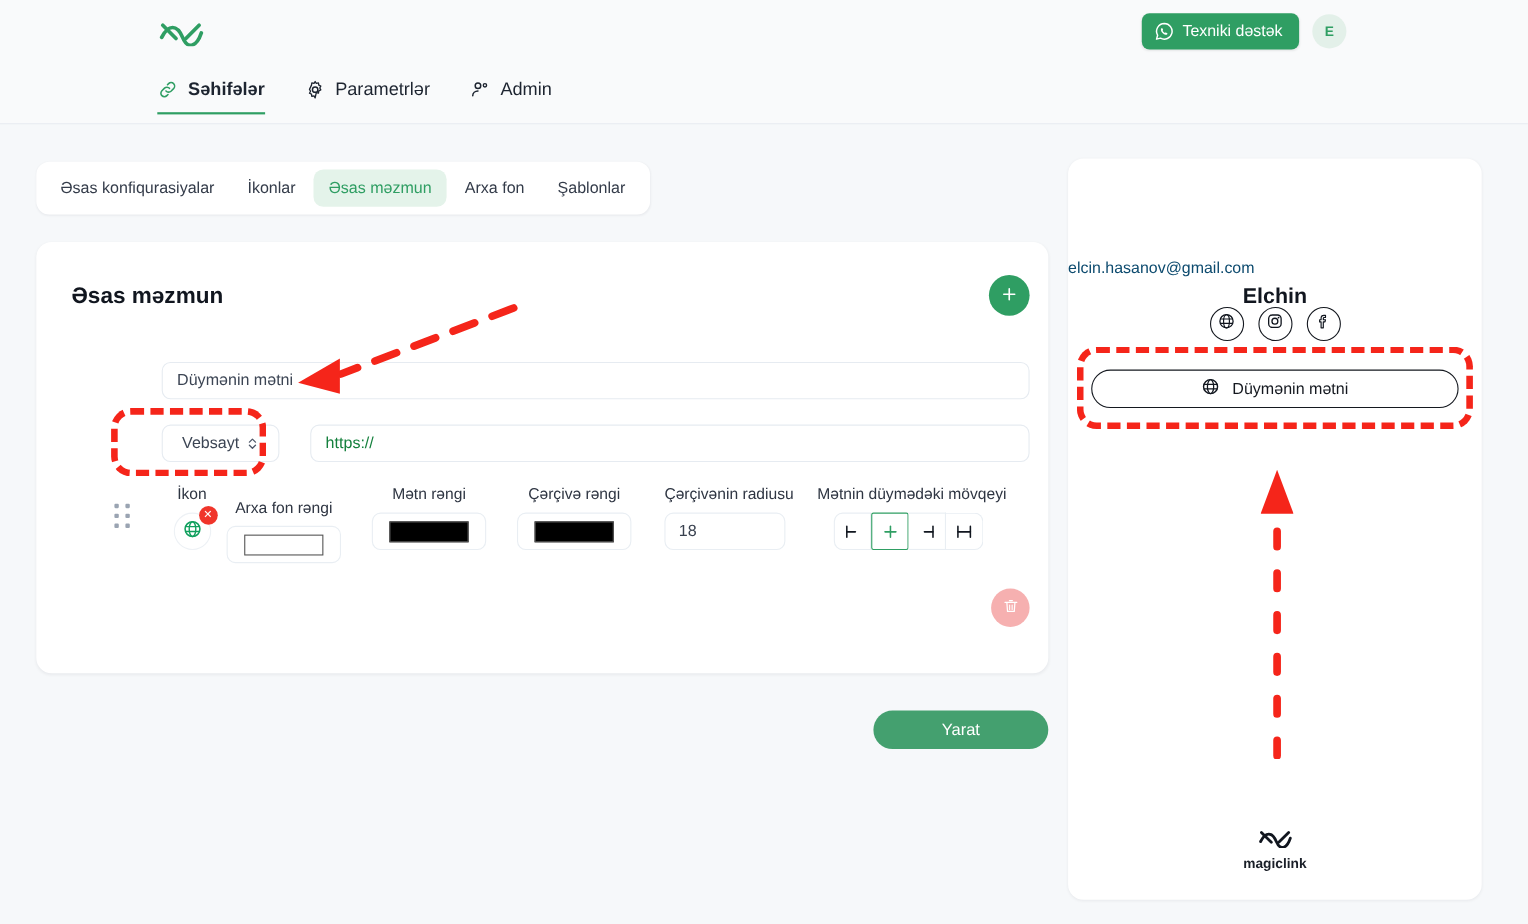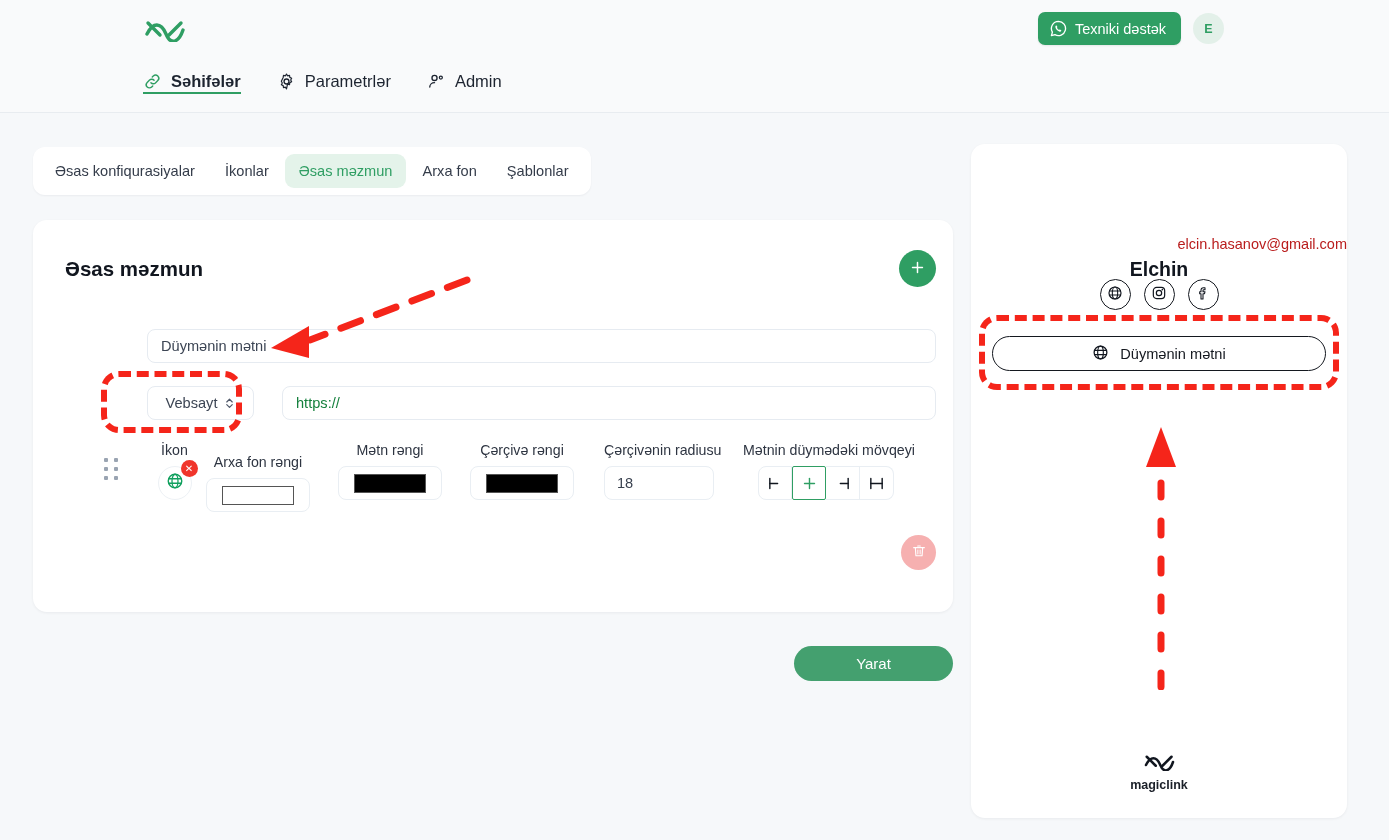--- a/index.html
+++ b/index.html
@@ -39,21 +39,21 @@
     display: flex; align-items: center; justify-content: center;
     font-size: 12.5px; font-weight: 700; cursor: pointer;
   }
 
   .nav {
     position: absolute; left: 143px; top: 72px;
     display: flex; align-items: flex-end; gap: 36px;
   }
   .nav-item {
     display: flex; align-items: flex-end; gap: 9px;
-    padding-bottom: 1px; cursor: pointer;
+    padding-bottom: 11px; cursor: pointer;
     font-size: 16.5px; color: #1d2430; font-weight: 400;
     border-bottom: 2.5px solid transparent;
   }
   .nav-item.active { font-weight: 700; border-bottom-color: #2f9e63; }
   .nav-item .ic { width: 19px; height: 19px; display: block; }
 
   
   .tabbar {
     position: absolute; left: 33px; top: 147px;
     height: 48px; background: #ffffff;
@@ -196,21 +196,21 @@
     width: 376px; height: 674px;
     background: #fff; border-radius: 14px;
     box-shadow: 0 1px 3px rgba(16,24,40,.06);
   }
   .pv-name {
     position: absolute; top: 66px; width: 100%;
     text-align: center; font-size: 19.5px; font-weight: 700; color: #11161f; margin-top: 48px;
   }
   .pv-mail {
     position: absolute; top: 92px; width: 100%;
-    text-align: right; font-size: 14.5px; color: #b91c1c;
+    text-align: left; font-size: 14.5px; color: #0c4a6e;
   }
   .pv-socials {
     position: absolute; top: 135px; width: 100%;
     display: flex; justify-content: center; gap: 13px;
   }
   .pv-soc {
     width: 31px; height: 31px; border-radius: 50%;
     border: 1.4px solid #14181f; background: #fff;
     display: flex; align-items: center; justify-content: center; cursor: pointer;
   }

